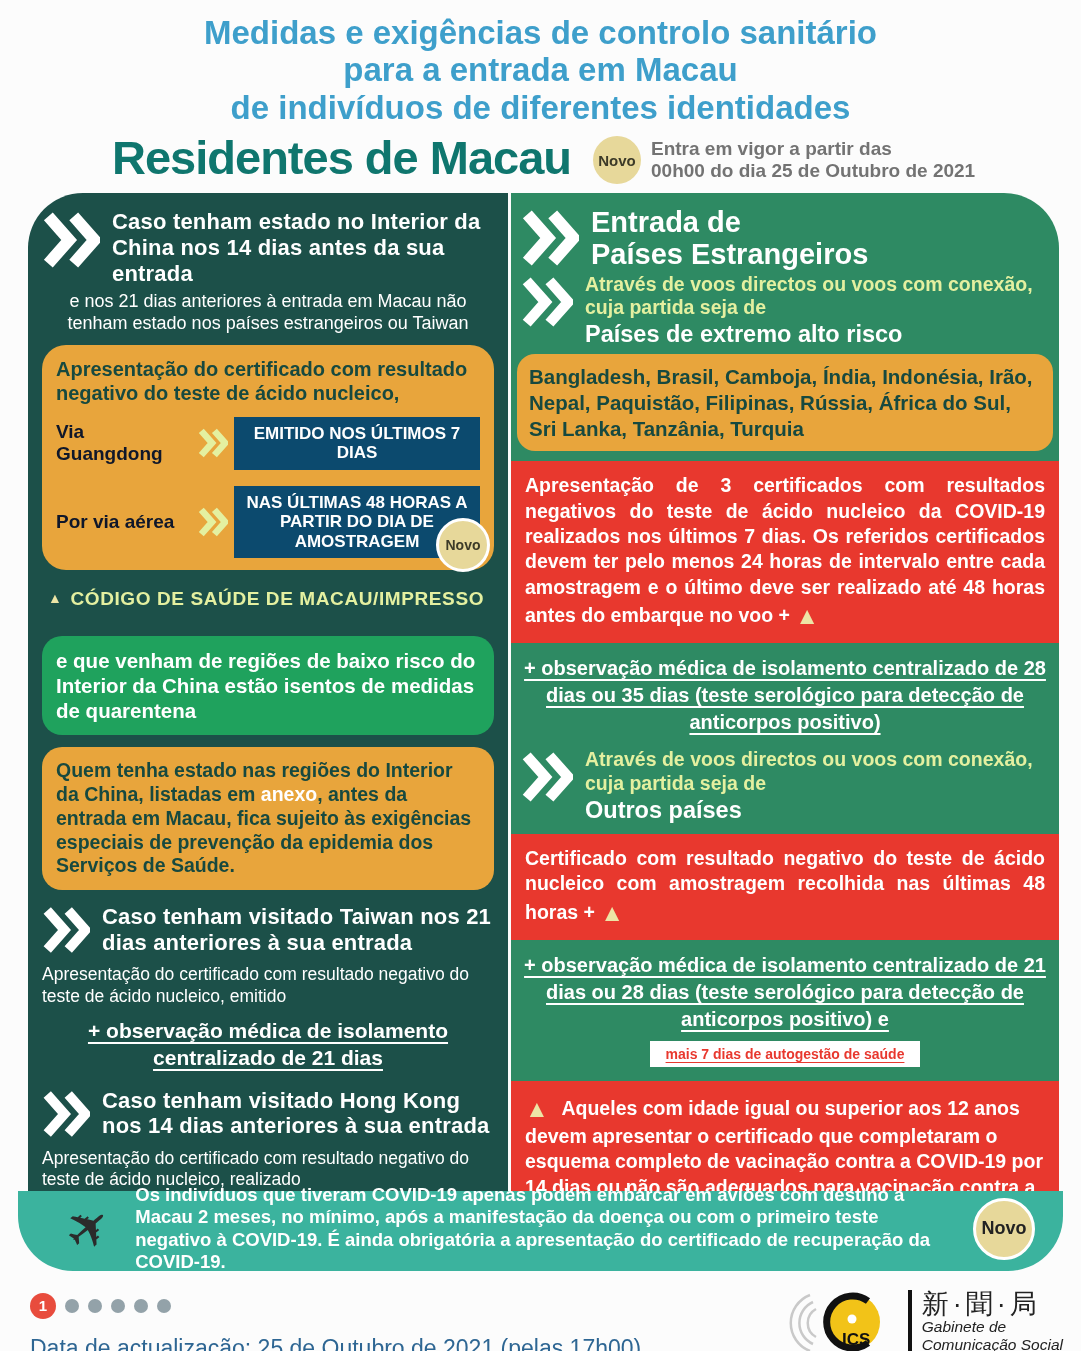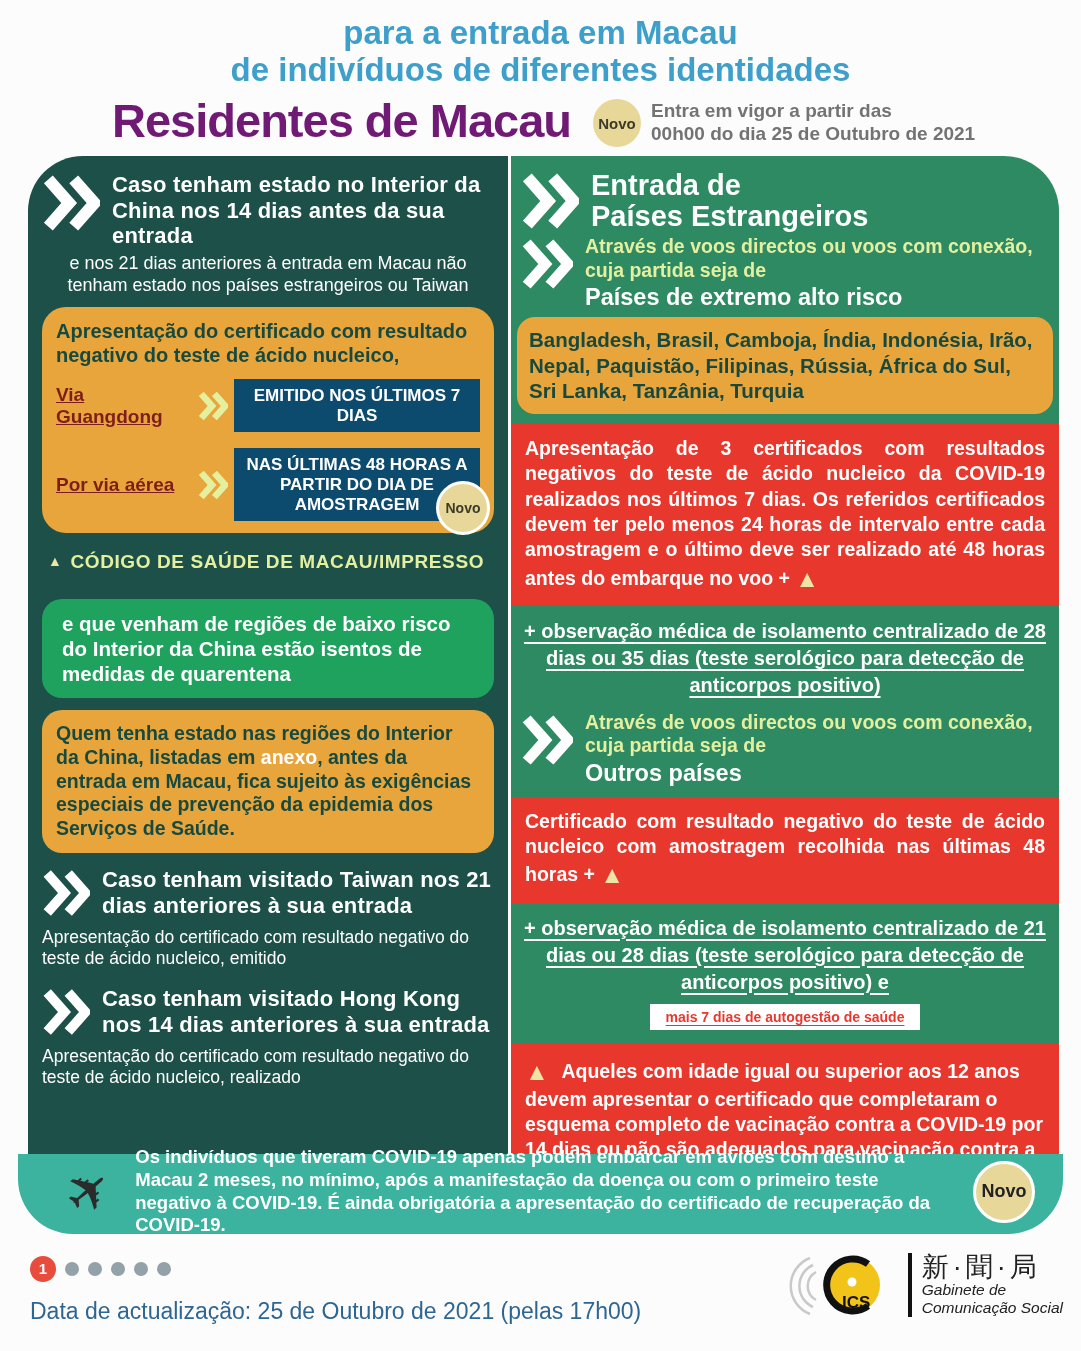--- a/index.html
+++ b/index.html
@@ -4,21 +4,21 @@
 <style>
   * { margin:0; padding:0; box-sizing:border-box; }
   html,body { background:#ffffff; }
   body { font-family:"Liberation Sans","DejaVu Sans",sans-serif; }
   .page { position:relative; width:1081px; height:1351px; background:#fcfcfc; overflow:hidden; }
 
   
   .hdr { padding-top:14px; }
   .title { text-align:center; color:#3E9FCB; font-weight:bold; font-size:33px; line-height:1.13; }
   .aud-row { display:flex; align-items:center; margin:4px 0 0 112px; }
-  .aud-title { color:#701a75; font-weight:bold; font-size:47px; letter-spacing:-1px; }
+  .aud-title { color:#0f766e; font-weight:bold; font-size:47px; letter-spacing:-1px; }
   .novo { background:#E7D89A; border-radius:50%; color:#3c3a28; font-weight:bold;
           display:flex; align-items:center; justify-content:center; flex:none; }
   .novo.hdrnovo { width:48px; height:48px; font-size:15px; margin:6px 10px 0 22px; }
   .effective { color:#737373; font-weight:bold; font-size:19px; line-height:1.2; margin-top:6px; }
 
   
   .cols { display:flex; gap:3px; margin:8px 0 0 28px; }
   .panel { height:998px; overflow:hidden; }
   .panel.left  { width:480px; background:#1C5049; border-radius:55px 0 0 0; padding:16px 14px 10px 14px; color:#fff; }
   .panel.right { width:548px; background:#2E8A63; border-radius:0 55px 0 0; padding:14px 10px 10px 10px; color:#fff; }
@@ -26,32 +26,32 @@
   .sechead { display:flex; align-items:flex-start; gap:12px; }
   .chev { flex:none; }
   .chev path { fill:none; stroke:#ffffff; stroke-width:13; stroke-linejoin:miter; }
   .chev.pale path { stroke:#E4F0A0; stroke-width:14; }
   .h-main { font-weight:bold; font-size:22px; line-height:1.18; letter-spacing:0.2px; }
   .h-sub  { font-size:18px; line-height:1.22; text-align:center; margin-top:4px; }
 
   .obox { background:#E8A53C; border-radius:24px; color:#17493F; font-weight:bold; padding:12px 14px; }
   .obox-intro { font-size:20px; line-height:1.2; }
   .orow { display:flex; align-items:center; gap:6px; margin-top:12px; }
-  .orow-label { color:#7f1d1d; font-size:19px; flex:none; width:136px; font-weight:bold;text-decoration:underline; }
+  .orow-label { color:#0f172a; font-size:19px; flex:none; width:136px; font-weight:bold; }
   .redtag { background:#0c4a6e; color:#fff; font-weight:bold; text-align:center;
             padding:7px 8px; font-size:17px; line-height:1.15; flex:1; }
   .rel { position:relative; }
   .novo.boxnovo { position:absolute; right:-10px; bottom:-14px; width:54px; height:54px;
                   font-size:14px; border:3px solid #fff; }
 
   .codeline { color:#E4F0A0; font-weight:bold; font-size:19px; letter-spacing:0.6px; margin:18px 0 14px 6px; }
   .tri { color:#EDE5A6; font-size:14px; vertical-align:2px; margin-right:8px; }
   .tri.big { font-size:24px; vertical-align:-2px; }
 
-  .gbox { background:#1FA25D; border-radius:20px; padding:12px 20px; font-size:20.5px;
+  .gbox { background:#1FA25D; border-radius:20px; padding:12px 14px; font-size:20.5px;
           font-weight:bold; line-height:1.22; margin-top:26px; }
   .abox { background:#E8A53C; border-radius:20px; padding:12px 14px; color:#17493F;
           font-weight:bold; font-size:19.5px; line-height:1.22; margin-top:12px; }
   .abox .white { color:#ffffff; cursor:pointer; }
 
   .bodyrow { display:flex; align-items:center; gap:10px; margin-top:8px; }
   .bodytext { font-size:17.5px; line-height:1.22; flex:1; }
   .bigred { background:#E8382E; color:#fff; font-weight:bold; text-align:center;
             font-size:25px; line-height:1.2; padding:10px 8px; flex:none; width:200px; }
   .obs { font-weight:bold; font-size:21px; text-align:center; text-decoration:underline;
@@ -91,20 +91,21 @@
   .logo-cjk { font-size:27px; color:#222; letter-spacing:4px; line-height:1.05; }
   .logo-pt { font-style:italic; font-size:15.5px; color:#222; line-height:1.15; }
 </style>
 </head>
 <body>
 
 <div class="page">
 
   <header class="hdr">
     <div class="title">
+      <div>Medidas e exigências de controlo sanitário</div>
       <div>para a entrada em Macau</div>
       <div>de indivíduos de diferentes identidades</div>
     </div>
     <div class="aud-row">
       <div class="aud-title">Residentes de Macau</div>
       <div class="novo hdrnovo">Novo</div>
       <div class="effective">
         <div>Entra em vigor a partir das</div>
         <div>00h00 do dia 25 de Outubro de 2021</div>
       </div>
@@ -154,20 +155,21 @@
       <div class="sechead" style="margin-top:14px;">
         <svg class="chev" width="48" height="52" viewBox="0 0 64 64">
           <path d="M7 6 L30 32 L7 58"></path>
             <path d="M35 6 L58 32 L35 58"></path>
         </svg>
         <div class="h-main">Caso tenham visitado Taiwan nos 21 dias anteriores à sua entrada</div>
       </div>
       <div class="bodyrow">
         <div class="bodytext">Apresentação do certificado com resultado negativo do teste de ácido nucleico, emitido</div>
       </div>
+      <div class="obs">+ observação médica de isolamento centralizado de 21 dias</div>
 
       <div class="sechead" style="margin-top:16px;">
         <svg class="chev" width="48" height="52" viewBox="0 0 64 64">
           <path d="M7 6 L30 32 L7 58"></path>
             <path d="M35 6 L58 32 L35 58"></path>
         </svg>
         <div class="h-main">Caso tenham visitado Hong Kong nos 14 dias anteriores à sua entrada</div>
       </div>
       <div class="bodyrow">
         <div class="bodytext">Apresentação do certificado com resultado negativo do teste de ácido nucleico, realizado</div>

